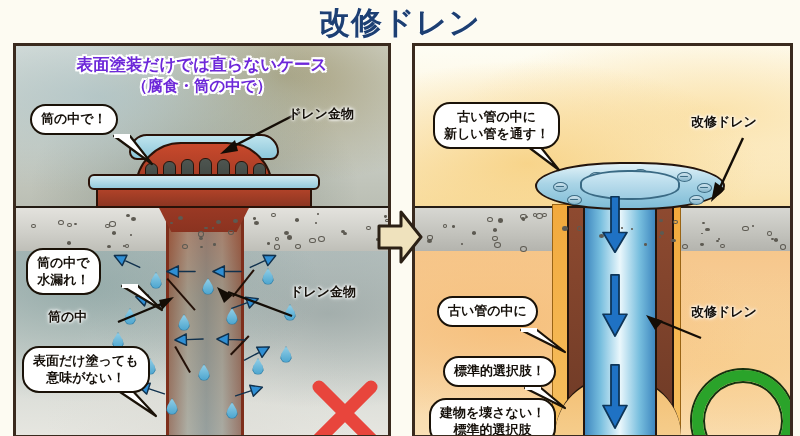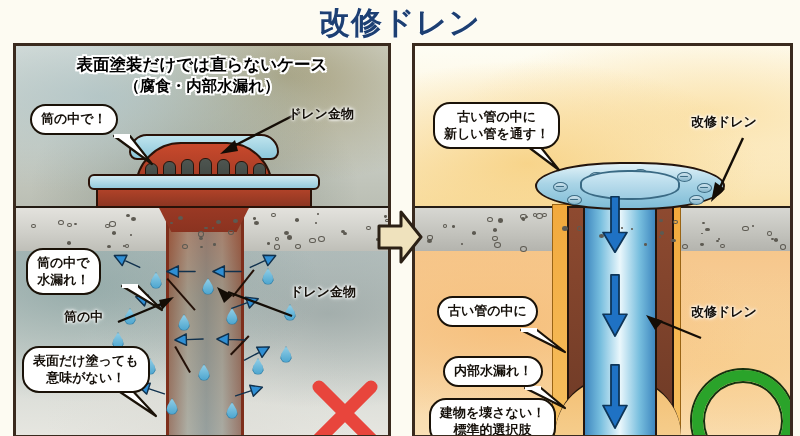--- a/index.html
+++ b/index.html
@@ -29,21 +29,21 @@
   }
   #panel-left{left:13px;width:372px;}
   #panel-right{left:412px;width:375px;}
 
   .panel-head{
     position:absolute;left:0;top:0;width:100%;
     text-align:center;padding-top:8px;
     font-size:16.5px;font-weight:bold;line-height:1.34;
     z-index:30;pointer-events:none;
   }
-  .hd-red{color:#000000;
+  .hd-red{color:#6d28d9;
     text-shadow:-1.6px -1.6px 0 #fff,1.6px -1.6px 0 #fff,-1.6px 1.6px 0 #fff,
                 1.6px 1.6px 0 #fff,0 -2px 0 #fff,0 2px 0 #fff,-2px 0 0 #fff,2px 0 0 #fff;}
   .hd-blue{color:#18457f;
     text-shadow:-1.6px -1.6px 0 #fff,1.6px -1.6px 0 #fff,-1.6px 1.6px 0 #fff,
                 1.6px 1.6px 0 #fff,0 -2px 0 #fff,0 2px 0 #fff,-2px 0 0 #fff,2px 0 0 #fff;}
   .hd2{font-size:15.5px;}
 
   
   .scene{position:absolute;left:0;top:0;width:100%;height:100%;}
 
@@ -294,21 +294,21 @@
         <div class="drop" style="left: 182px; top: 318px;"></div>
         <div class="drop" style="left: 236px; top: 312px;"></div>
         <div class="drop" style="left: 96px; top: 286px;"></div>
         <div class="drop" style="left: 264px; top: 300px;"></div>
         <div class="drop" style="left: 150px; top: 352px;"></div>
         <div class="drop" style="left: 210px; top: 356px;"></div>
       </div>
 
     <div class="panel-head hd-red">
       <div>表面塗装だけでは直らないケース</div>
-      <div class="hd2">（腐食・内部水漏れ）</div>
+      <div class="hd2">（腐食・筒の中で）</div>
     </div>
 
     <svg class="xmark" viewBox="0 0 74 74">
       <g stroke="#2a150c" stroke-width="4.5" stroke-linecap="round" fill="none">
         <line x1="10" y1="10" x2="64" y2="64"></line>
           <line x1="64" y1="10" x2="10" y2="64"></line>
       </g>
       <g stroke="#e8453c" stroke-width="13" stroke-linecap="round" fill="none">
         <line x1="11" y1="11" x2="63" y2="63"></line>
           <line x1="63" y1="11" x2="11" y2="63"></line>
@@ -316,21 +316,21 @@
     </svg>
 
     <div class="bub" style="left:14px;top:58px;">筒の中で！</div>
     <div class="bub" style="left:6px;top:300px;">表面だけ塗っても
 意味がない！</div>
     <div class="bub" style="left:10px;top:202px;">筒の中で
 水漏れ！</div>
 
     <div class="plain" style="left:272px;top:60px;">ドレン金物</div>
     <div class="plain" style="left:274px;top:238px;">ドレン金物</div>
-    <div class="plain" style="left:48px;top:263px;">筒の中</div>
+    <div class="plain" style="left:32px;top:263px;">筒の中</div>
 
     <svg class="lead" style="left:200px;top:58px;width:90px;height:52px;" viewBox="0 0 90 52">
       <line x1="84" y1="8" x2="14" y2="44" stroke="#140d06" stroke-width="2.4"></line>
       <polygon points="4,50 19,36 22,47" fill="#140d06"></polygon>
     </svg>
     <svg class="lead" style="left:196px;top:238px;width:86px;height:40px;" viewBox="0 0 86 40">
       <line x1="80" y1="32" x2="16" y2="8" stroke="#140d06" stroke-width="2.4"></line>
       <polygon points="5,3 21,11 12,19" fill="#140d06"></polygon>
     </svg>
     <svg class="lead" style="left:98px;top:250px;width:62px;height:32px;" viewBox="0 0 62 32">
@@ -428,21 +428,21 @@
           <path d="M10,1 L18,1 L18,44 L26,44 L14,68 L2,44 L10,44 Z" fill="#1f72c4" stroke="#0d3558" stroke-width="1.8" stroke-linejoin="round"></path>
         </svg>
       </div>
 
 
     <div class="omark"></div>
 
     <div class="bub" style="left:18px;top:56px;">古い管の中に
 新しい管を通す！</div>
     <div class="bub" style="left:22px;top:250px;">古い管の中に</div>
-    <div class="bub" style="left:28px;top:310px;">内部水漏れ！</div>
+    <div class="bub" style="left:28px;top:310px;">標準的選択肢！</div>
     <div class="bub" style="left:14px;top:352px;">建物を壊さない！
 標準的選択肢</div>
 
     <div class="plain" style="left:276px;top:68px;">改修ドレン</div>
     <div class="plain" style="left:276px;top:258px;">改修ドレン</div>
 
     <svg class="lead" style="left:288px;top:86px;width:52px;height:72px;" viewBox="0 0 52 72">
       <line x1="40" y1="6" x2="14" y2="62" stroke="#140d06" stroke-width="2.4"></line>
       <polygon points="8,70 12,50 22,57" fill="#140d06"></polygon>
     </svg>

